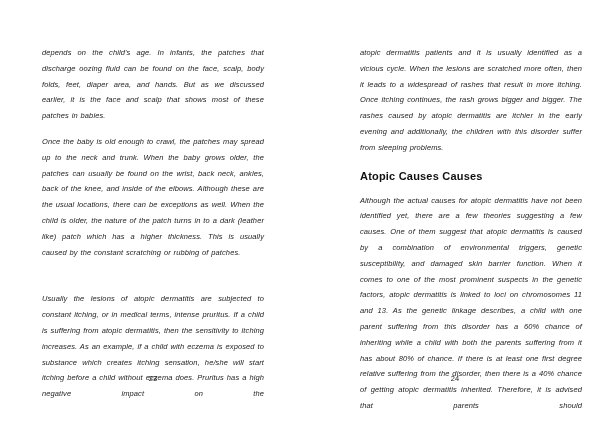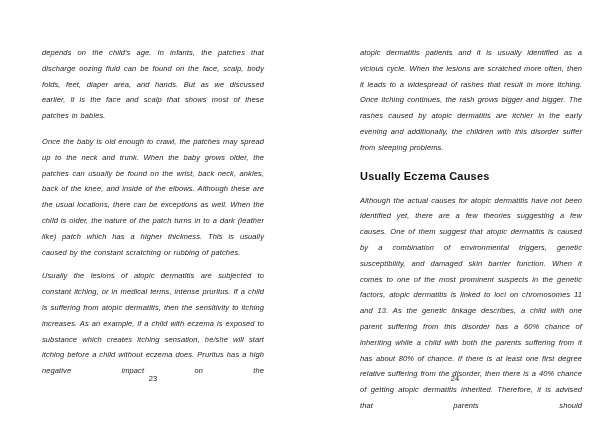--- a/index.html
+++ b/index.html
@@ -36,21 +36,21 @@
   .page-right .page-body { left: 60px; }
   .page-body p {
     margin: 0 0 10px 0;
     font-size: 7.5px;
     line-height: 15.8px;
     text-align: justify;
     letter-spacing: 0.1px;
     word-spacing: 0.6px;
     font-style: italic;
   }
-  .page-body p.gap-lg { margin-bottom: 8px; }
+  .page-body p.gap-lg { margin-bottom: 31px; }
   .page-body p.cont { text-align-last: justify; }
   .section-heading {
     margin: 12px 0 9px 0;
     font-size: 11px;
     line-height: 16px;
     font-weight: bold;
     letter-spacing: 0.2px;
     color: #111111;
   }
   .page-number {
@@ -74,19 +74,19 @@
       <p>depends on the child's age. In infants, the patches that discharge oozing fluid can be found on the face, scalp, body folds, feet, diaper area, and hands. But as we discussed earlier, it is the face and scalp that shows most of these patches in babies.</p>
       <p class="gap-lg">Once the baby is old enough to crawl, the patches may spread up to the neck and trunk. When the baby grows older, the patches can usually be found on the wrist, back neck, ankles, back of the knee, and inside of the elbows. Although these are the usual locations, there can be exceptions as well. When the child is older, the nature of the patch turns in to a dark (leather like) patch which has a higher thickness. This is usually caused by the constant scratching or rubbing of patches.</p>
       <p class="cont">Usually the lesions of atopic dermatitis are subjected to constant itching, or in medical terms, intense pruritus. If a child is suffering from atopic dermatitis, then the sensitivity to itching increases. As an example, if a child with eczema is exposed to substance which creates itching sensation, he/she will start itching before a child without eczema does. Pruritus has a high negative impact on the</p>
     </div>
     <div class="page-number">23</div>
   </section>
 
   <section class="page page-right">
     <div class="page-body">
       <p>atopic dermatitis patients and it is usually identified as a vicious cycle. When the lesions are scratched more often, then it leads to a widespread of rashes that result in more itching. Once itching continues, the rash grows bigger and bigger. The rashes caused by atopic dermatitis are itchier in the early evening and additionally, the children with this disorder suffer from sleeping problems.</p>
-      <h2 class="section-heading">Usually Eczema Causes</h2>
+      <h2 class="section-heading">Atopic Causes Causes</h2>
       <p class="cont">Although the actual causes for atopic dermatitis have not been identified yet, there are a few theories suggesting a few causes. One of them suggest that atopic dermatitis is caused by a combination of environmental triggers, genetic susceptibility, and damaged skin barrier function. When it comes to one of the most prominent suspects in the genetic factors, atopic dermatitis is linked to loci on chromosomes 11 and 13. As the genetic linkage describes, a child with one parent suffering from this disorder has a 60% chance of inheriting while a child with both the parents suffering from it has about 80% of chance. If there is at least one first degree relative suffering from the disorder, then there is a 40% chance of getting atopic dermatitis inherited. Therefore, it is advised that parents should</p>
     </div>
     <div class="page-number">24</div>
   </section>
 
 </div>
 
 </body></html>

